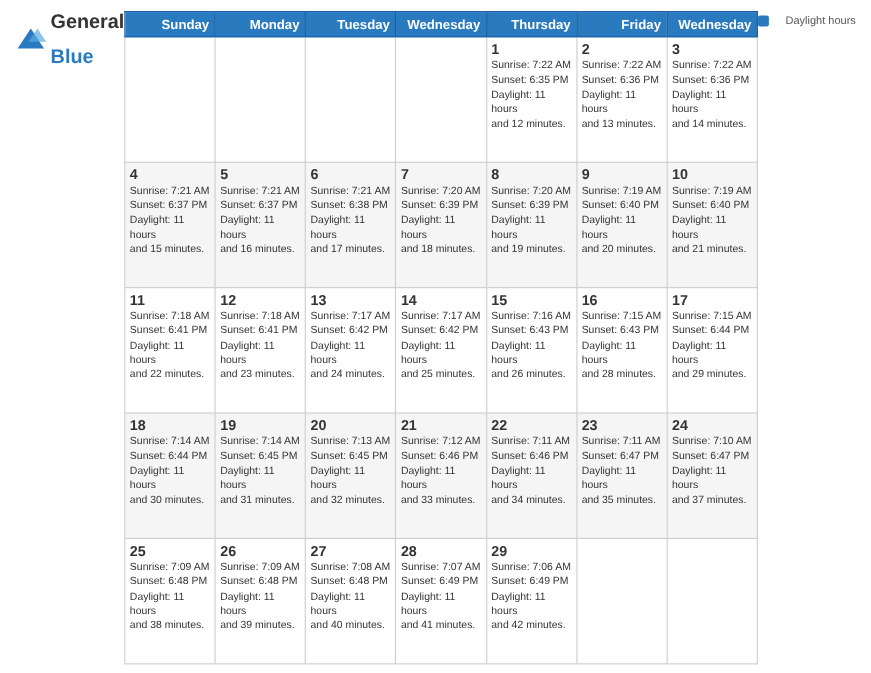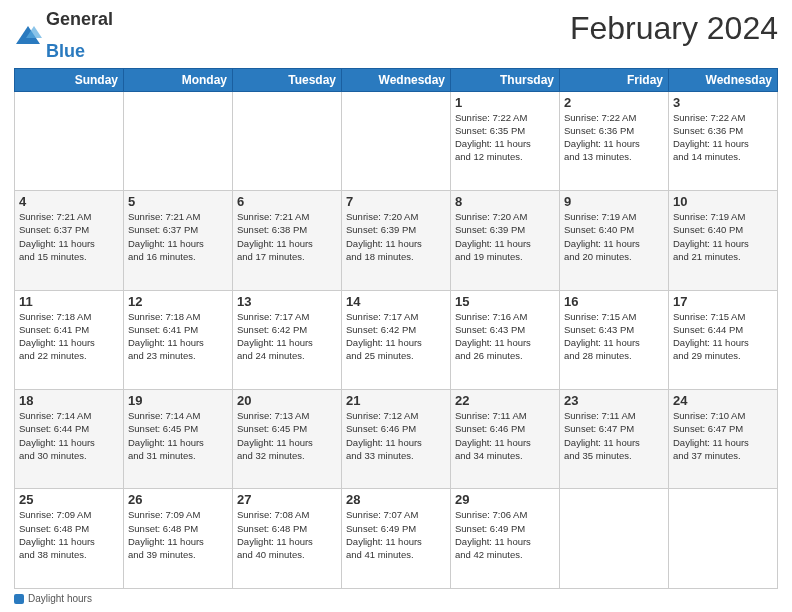--- a/index.html
+++ b/index.html
@@ -8,21 +8,21 @@
       background: #fff;
       width: 792px;
       height: 612px;
       overflow: hidden;
     }
     .page {
       width: 792px;
       height: 612px;
       padding: 10px 14px 8px 14px;
       display: flex;
-      flex-direction: column;
+      flex-direction: row;
     }
     .header {
       display: flex;
       justify-content: space-between;
       align-items: flex-start;
       margin-bottom: 6px;
     }
     .logo {
       display: flex;
       align-items: center;
@@ -99,22 +99,22 @@
       line-height: 1.4;
     }
     .empty-cell {
       background: #fff !important;
     }
     .footer {
       margin-top: 4px;
       font-size: 10px;
       color: #555;
       display: flex;
-      align-items: flex-end;
-      gap: 4px;
+      align-items: flex-start;
+      gap: 15px;
     }
     .footer-dot {
       width: 10px;
       height: 10px;
       background: #2a7abf;
       border-radius: 2px;
       display: inline-block;
     }
   </style>
 </head>
@@ -126,21 +126,20 @@
       <svg class="logo-icon" viewBox="0 0 28 28">
         <polygon points="14,4 26,22 2,22" fill="#2a7abf"></polygon>
         <polygon points="20,4 28,16 12,16" fill="#5aabdf" opacity="0.7"></polygon>
       </svg>
       <div class="logo-text">
         <span class="logo-general">General</span>
         <span class="logo-blue">Blue</span>
       </div>
     </div>
     <div class="title-block">
-      <div class="month-title">February 2024</div>
     </div>
   </div>
 
   <table class="calendar-table">
     <thead>
       <tr>
       <th>Sunday</th>
           <th>Monday</th>
           <th>Tuesday</th>
           <th>Wednesday</th>

